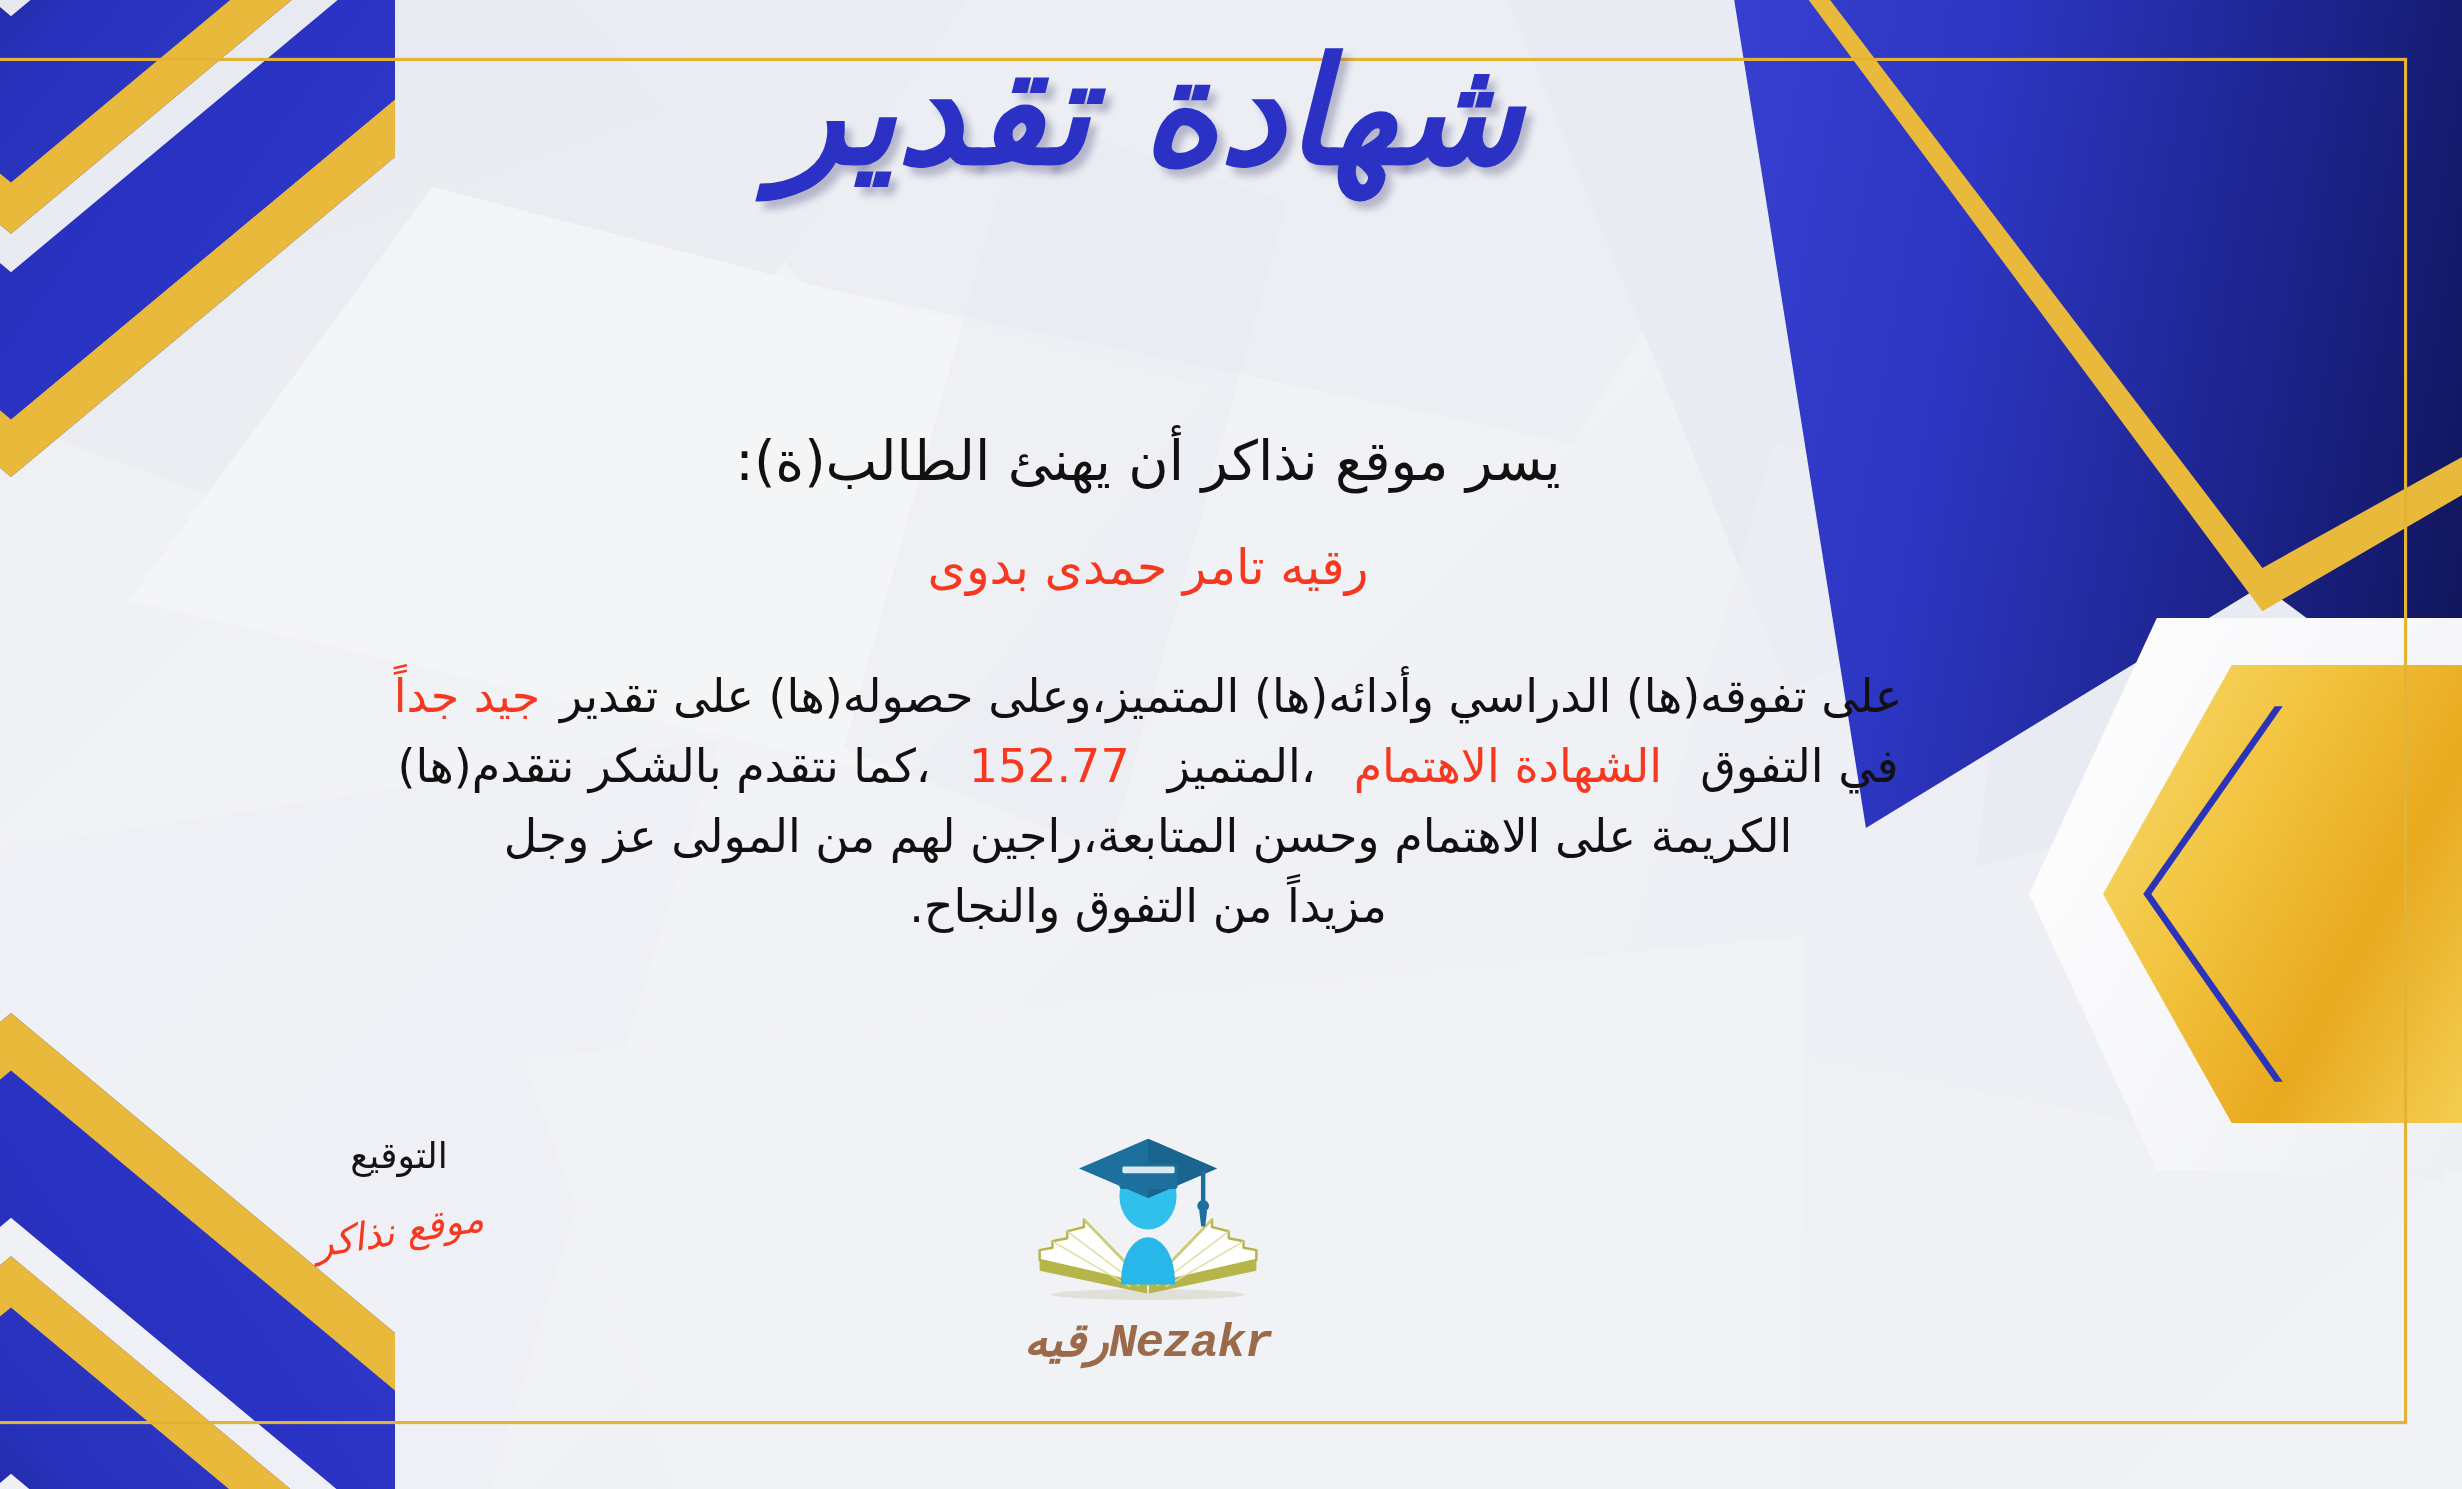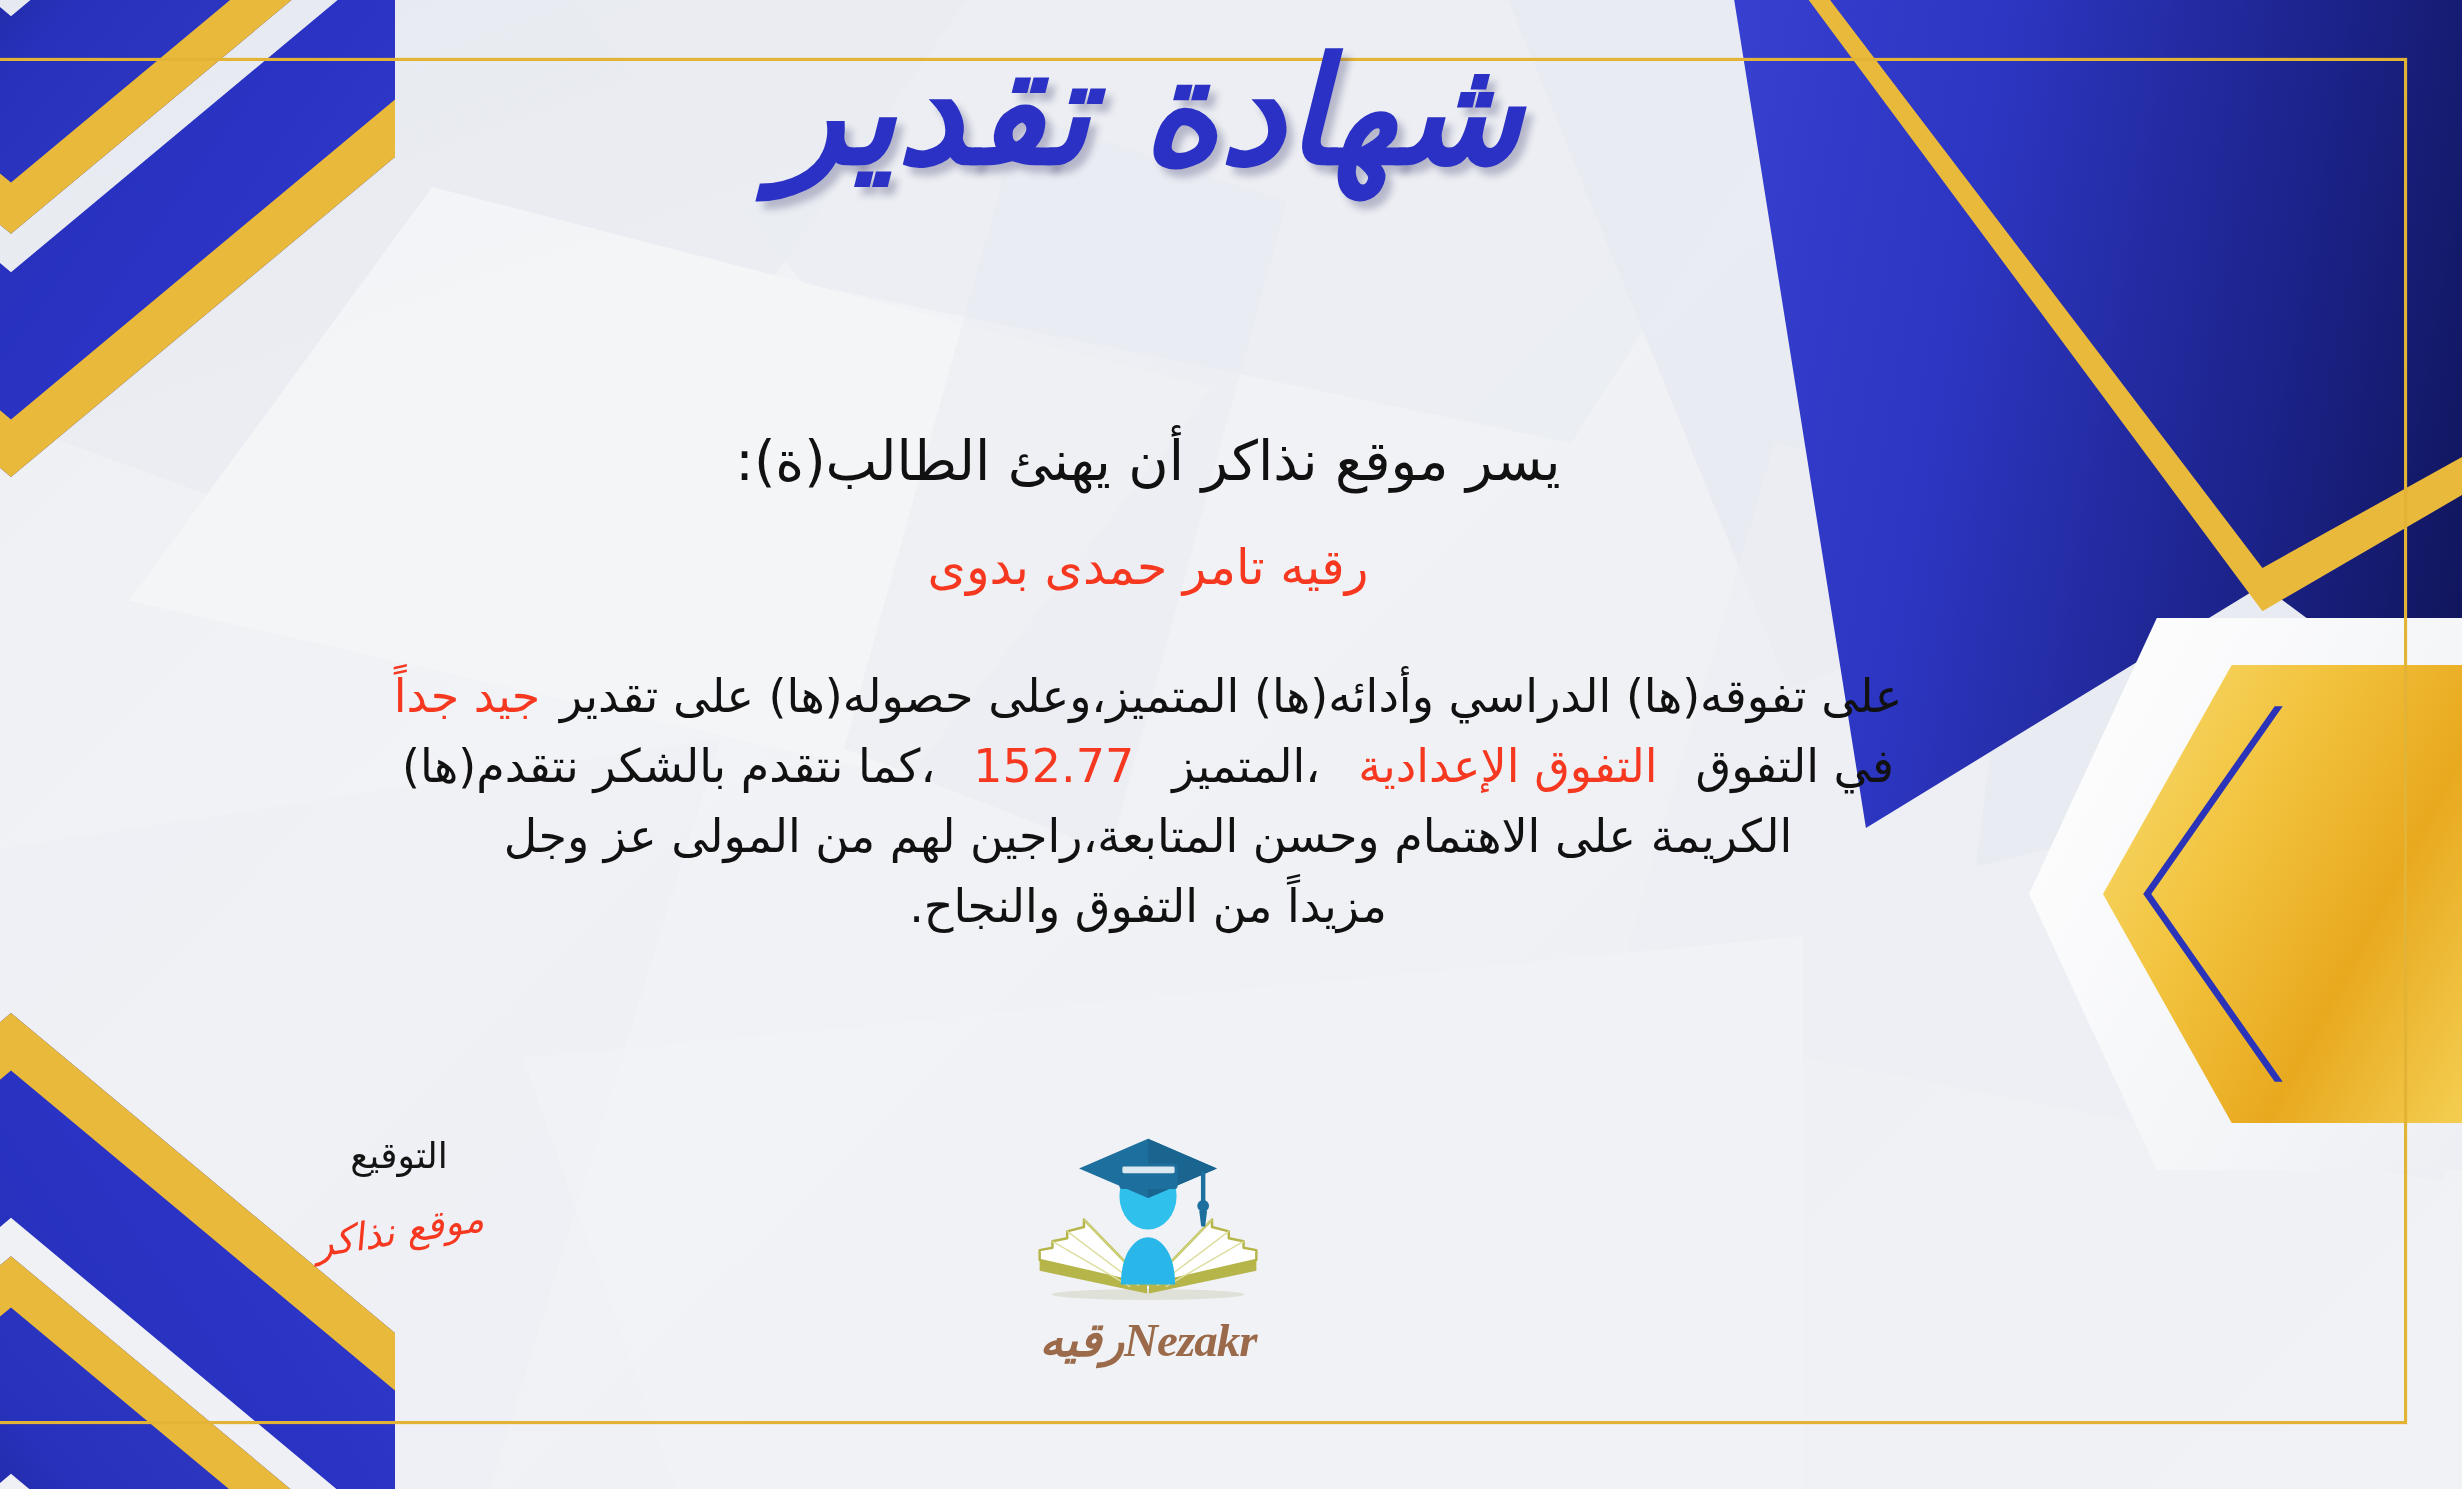--- a/index.html
+++ b/index.html
@@ -169,21 +169,21 @@
   .logo-mark{width:276px;height:197px;}
   .logo-word{
     margin-top:-12.8px;
     font-size:47px;
     font-weight:700;
     color:#9a6a4a;
     font-style:italic;
     letter-spacing:-1px;
     direction:rtl;
   }
-  .logo-word .latin{font-family:Liberation Serif, serif;}
+  .logo-word .latin{font-family:Liberation Mono, monospace;}
 </style>
 </head>
 <body>
 
 <div class="certificate">
 
   <div class="bg-base"></div>
   <div class="facet f1"></div>
   <div class="facet f2"></div>
   <div class="facet f3"></div>
@@ -229,21 +229,21 @@
 
     <div class="student-name">رقيه تامر حمدى بدوى</div>
 
     <div class="body-block">
 
       <div class="body-line">
         <span>على تفوقه(ها) الدراسي وأدائه(ها) المتميز،وعلى حصوله(ها) على تقدير</span><span class="gap-sm"></span><span class="hl-red">جيد جداً</span>
       </div>
 
       <div class="body-line">
-        <span>في التفوق</span><span class="gap-md"></span><span class="hl-red">التفوق الإعدادية</span><span class="gap-md"></span><span>،المتميز</span><span class="gap-md"></span><span class="hl-red">152.77</span><span class="gap-md"></span><span>،كما نتقدم بالشكر نتقدم(ها)</span>
+        <span>في التفوق</span><span class="gap-md"></span><span class="hl-red">الشهادة الاهتمام</span><span class="gap-md"></span><span>،المتميز</span><span class="gap-md"></span><span class="hl-red">152.77</span><span class="gap-md"></span><span>،كما نتقدم بالشكر نتقدم(ها)</span>
       </div>
 
       <div class="body-line">الكريمة على الاهتمام وحسن المتابعة،راجين لهم من المولى عز وجل</div>
 
       <div class="body-line">مزيداً من التفوق والنجاح.</div>
 
     </div>
 
     <div class="sig-block">
       <div class="sig-label">التوقيع</div>

